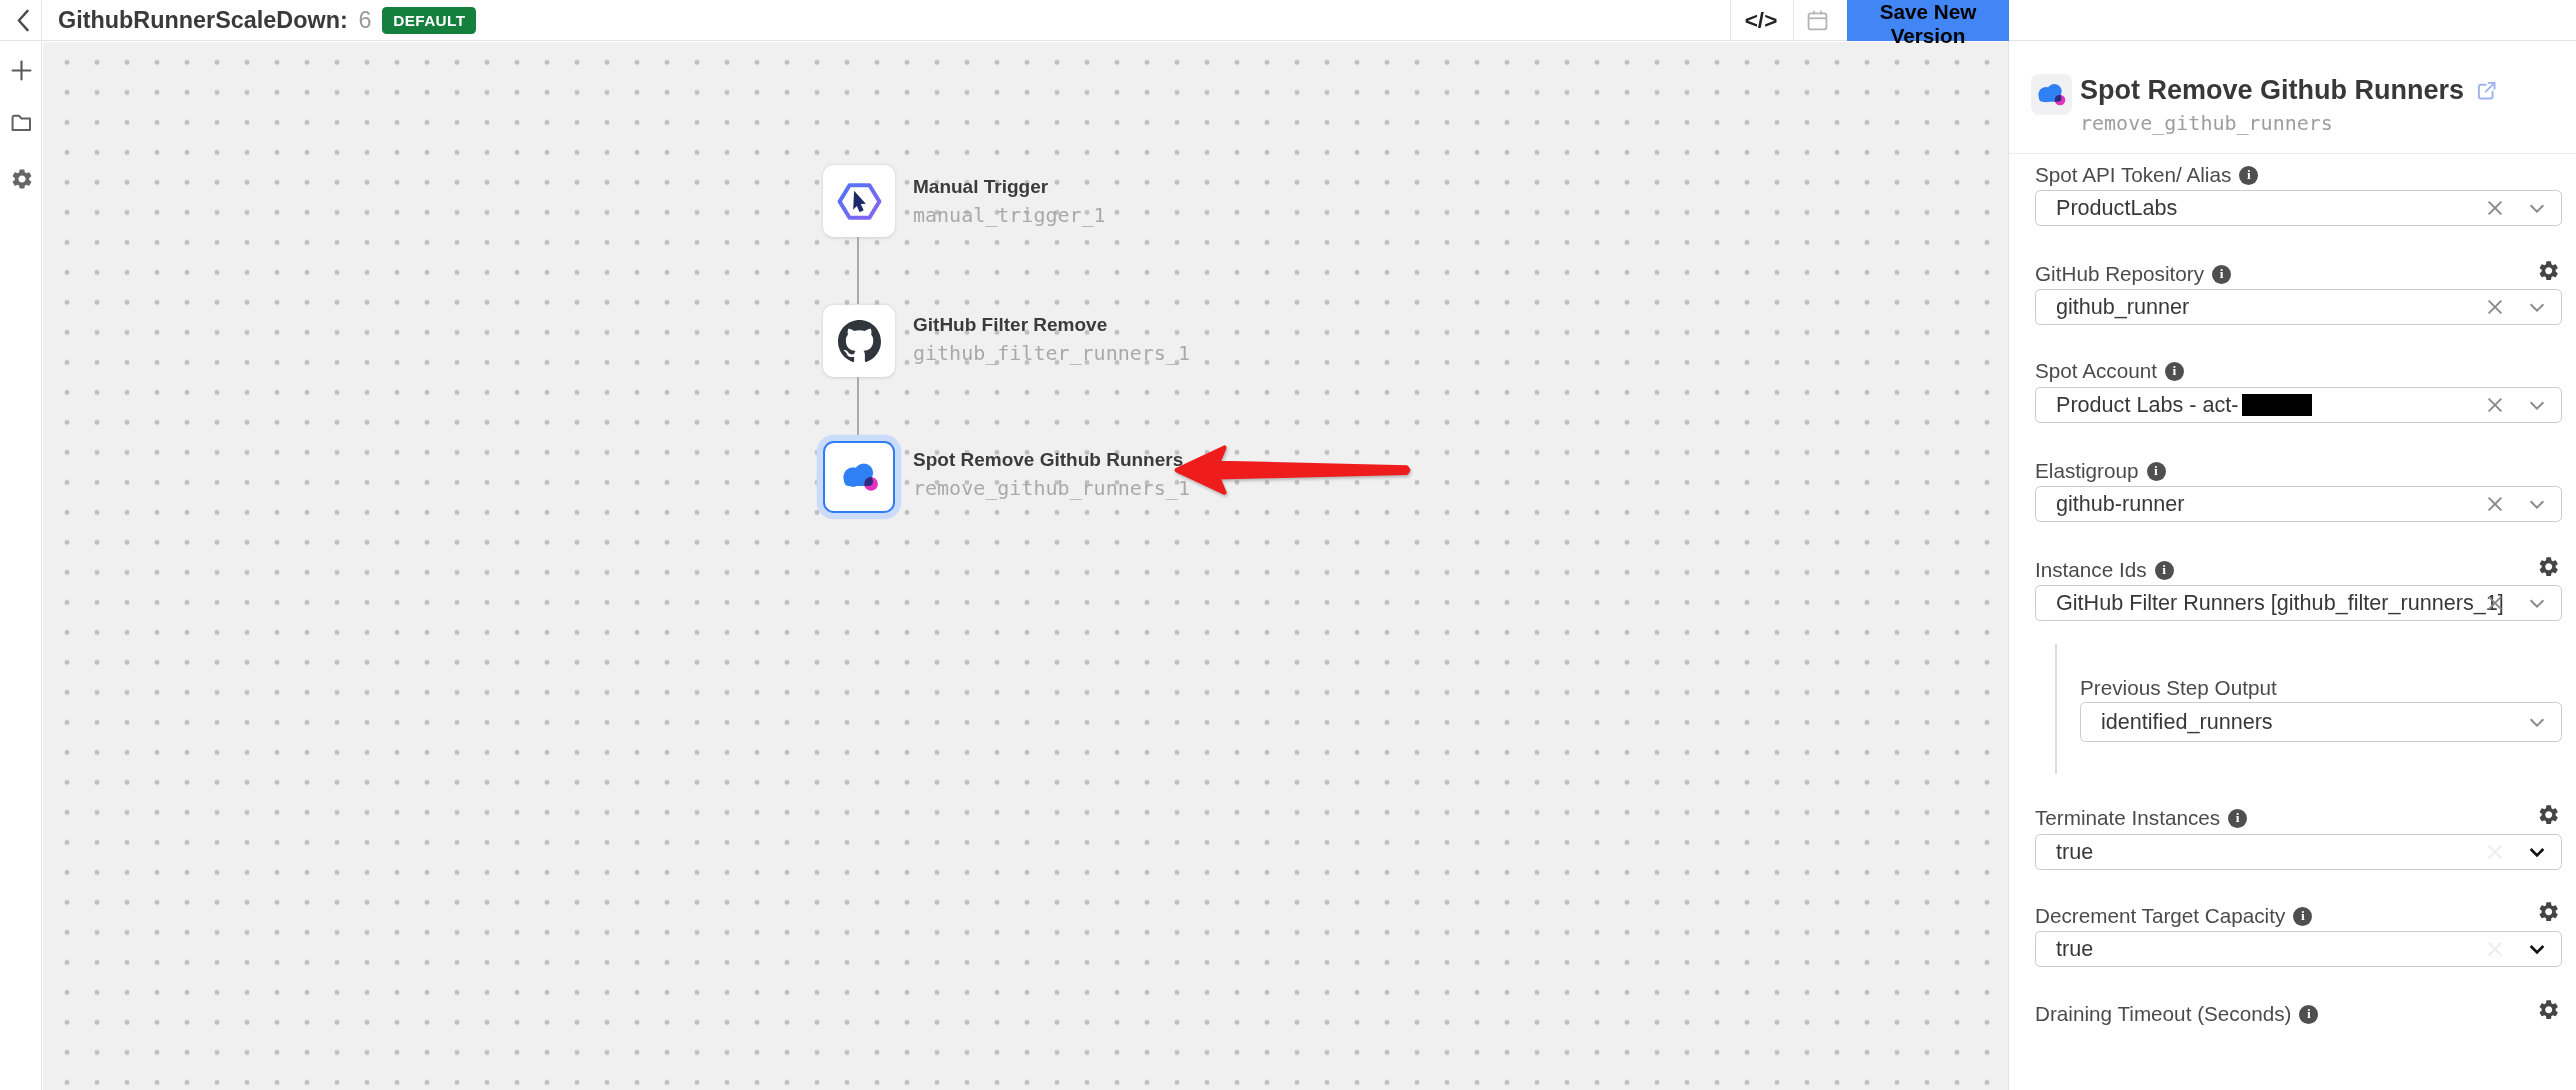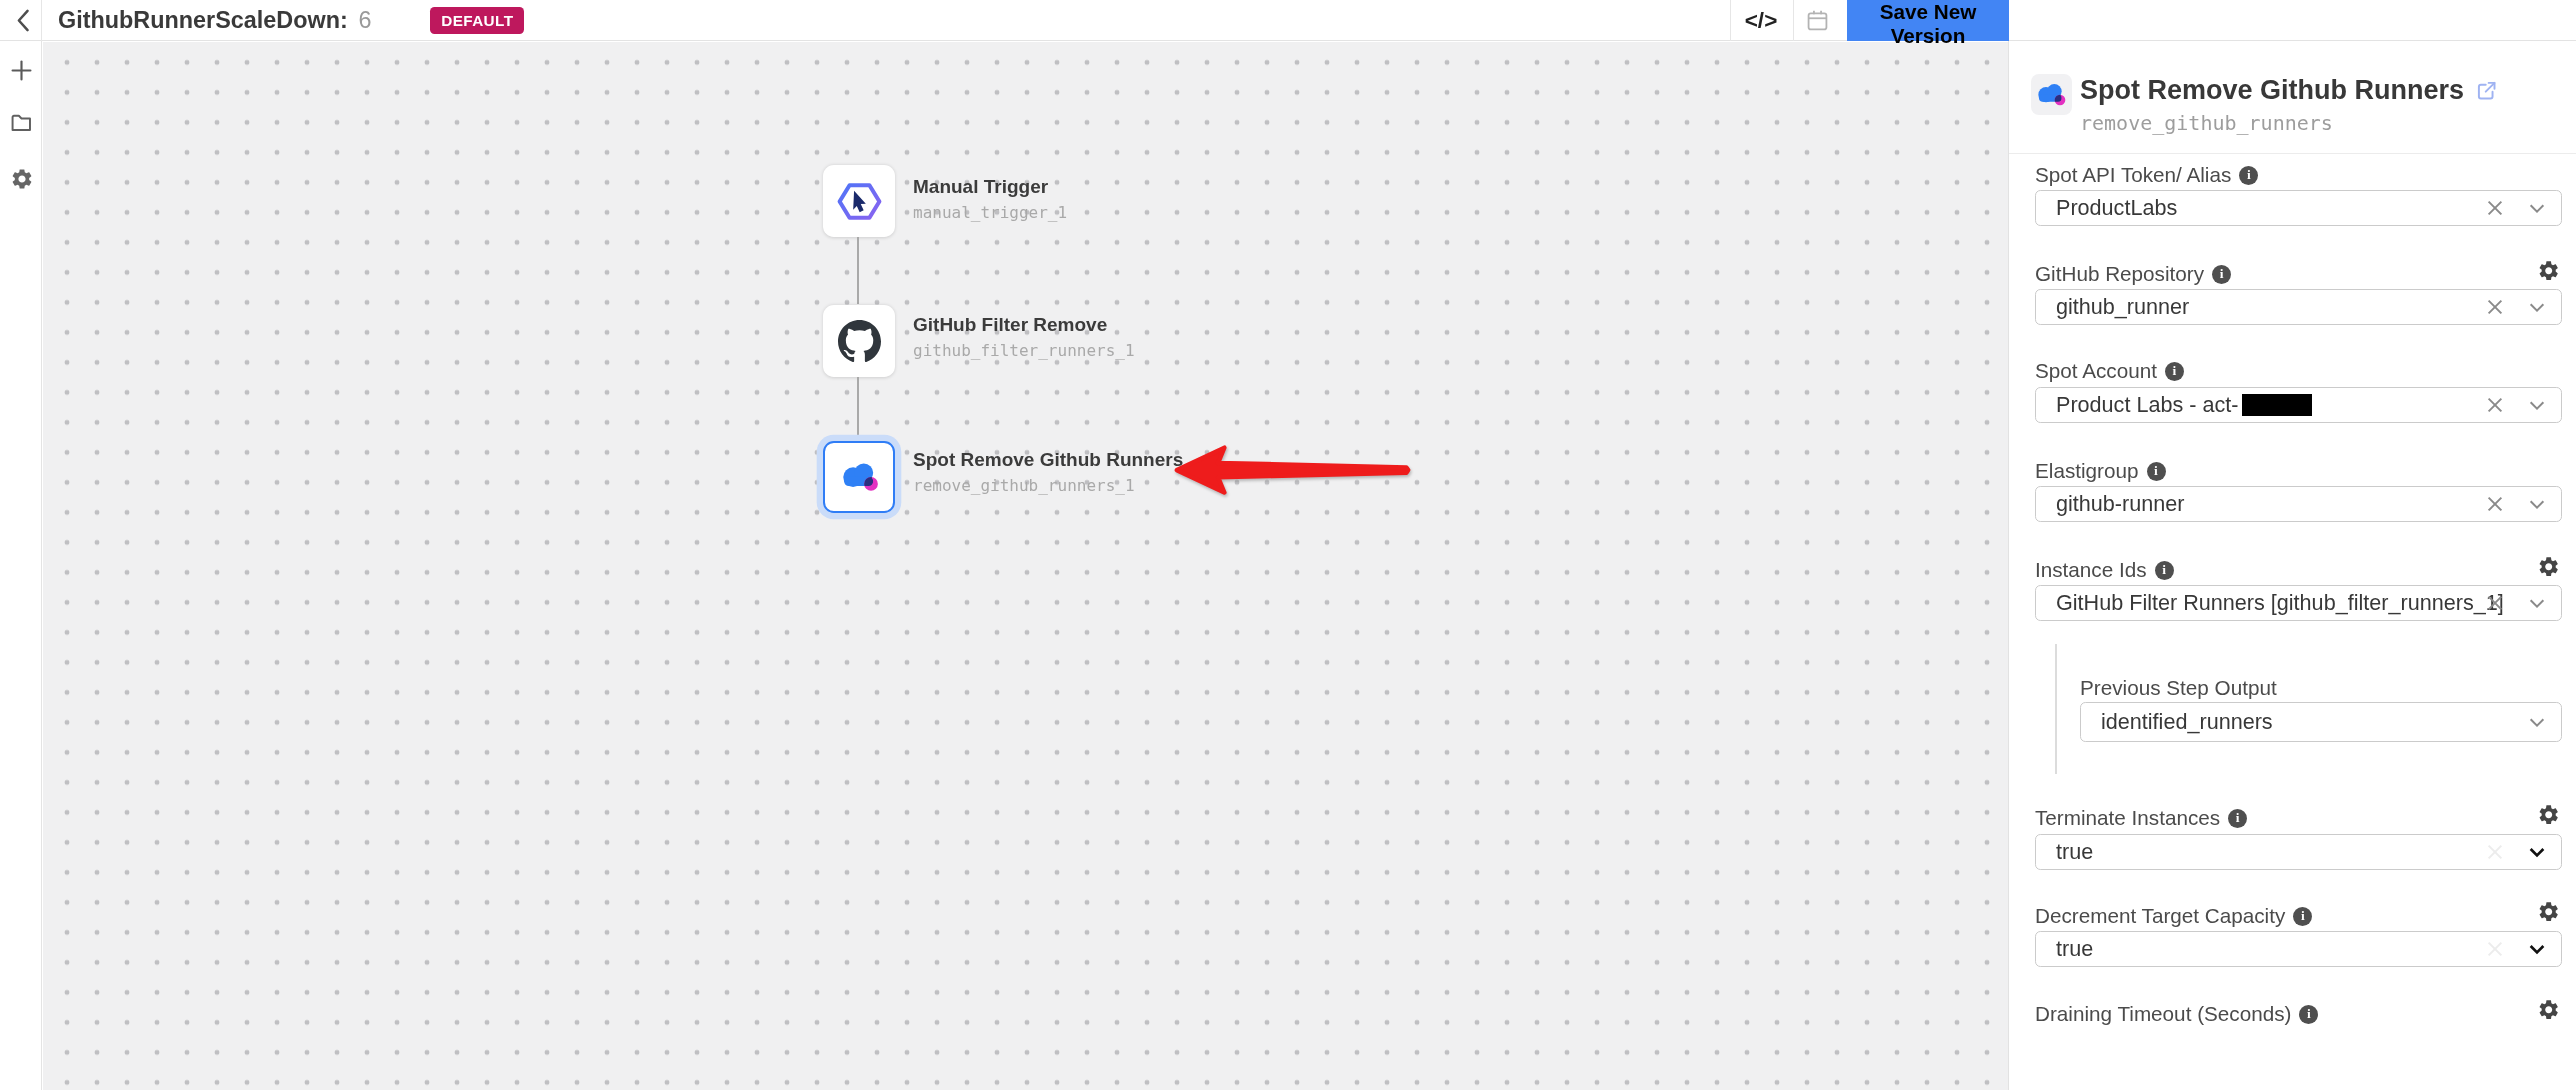--- a/index.html
+++ b/index.html
@@ -10,22 +10,22 @@
   
   .topbar { position:absolute; left:0; top:0; width:2576px; height:41px;
             background:#fff; border-bottom:0.9px solid #e3e3e3; z-index:5; }
   .back-btn { position:absolute; left:7.2px; top:4.5px; width:34px; height:32px;
               display:flex; align-items:center; justify-content:center; cursor:pointer; }
   .tb-vdiv { position:absolute; top:0; width:0.9px; height:41px; background:#e6e6e6; }
   .title-wrap { position:absolute; left:58px; top:0; height:41px; display:flex;
                 align-items:center; gap:10.8px; }
   .wf-title { font-size:23.4px; font-weight:bold; color:#3a3a3a; }
   .wf-version { font-size:23.4px; color:#9a9a9a; }
-  .badge { background:#be185d; color:#fff; font-size:15.3px; font-weight:bold;
-           letter-spacing:0.4px; padding:4.5px 10.8px; border-radius:4.5px;margin-left:48px; }
+  .badge { background:#15803d; color:#fff; font-size:15.3px; font-weight:bold;
+           letter-spacing:0.4px; padding:4.5px 10.8px; border-radius:4.5px; }
   .code-btn { position:absolute; left:1741px; top:5.4px; width:40px; height:31px;
               display:flex; align-items:center; justify-content:center;
               font-size:22.5px; font-weight:600; color:#222; cursor:pointer; }
   .cal-btn { position:absolute; left:1801px; top:7.2px; width:32px; height:27px;
              display:flex; align-items:center; justify-content:center; cursor:pointer; }
   .save-btn { position:absolute; left:1847px; top:0; width:162px; height:41px;
               background:#4285f4; color:#000000; border:none; font-size:20.7px;
               font-weight:bold; font-family:inherit; cursor:pointer; }
 
   
@@ -46,21 +46,21 @@
   
   .canvas { position:absolute; left:43px; top:42px; width:1965px; height:1048px;
             background-color:#f0f0f1;
             background-image:radial-gradient(circle, #bfbfc2 2.2px, transparent 2.7px);
             background-size:30px 30px; background-position:9px 5.4px; }
   .node-card { position:absolute; left:780px; width:72px; height:72px; background:#fff;
                border-radius:10.8px; box-shadow:0 0.9px 3.6px rgba(0,0,0,.14);
                display:flex; align-items:center; justify-content:center; cursor:pointer; }
   .node-selected { border:2.7px solid #2f7df6; box-shadow:0 0 0 6.3px #cadcf9; }
   .node-title { position:absolute; left:870px; font-size:19px; font-weight:600; color:#3b3b3b; white-space:nowrap; }
-  .node-id { position:absolute; left:870px; font-size:16px; color:#a9a9a9;
+  .node-id { position:absolute; left:870px; font-size:20px; color:#a9a9a9;
              font-family:"DejaVu Sans Mono", monospace; white-space:nowrap; }
   .connector { position:absolute; left:814px; width:1.8px; background:#a9a9a9; }
   .red-arrow { position:absolute; left:1130px; top:403px;
                filter:drop-shadow(1.8px 2.7px 1.8px rgba(0,0,0,.25)); }
 
   
   .panel { position:absolute; left:2008px; top:41px; width:568px; height:1049px;
            background:#fff; border-left:0.9px solid #e2e2e2; }
   .p-icon { position:absolute; left:21.6px; top:33px; width:41px; height:41px;
             background:#f1f1f3; border-radius:8px; display:flex; align-items:center; justify-content:center; }

